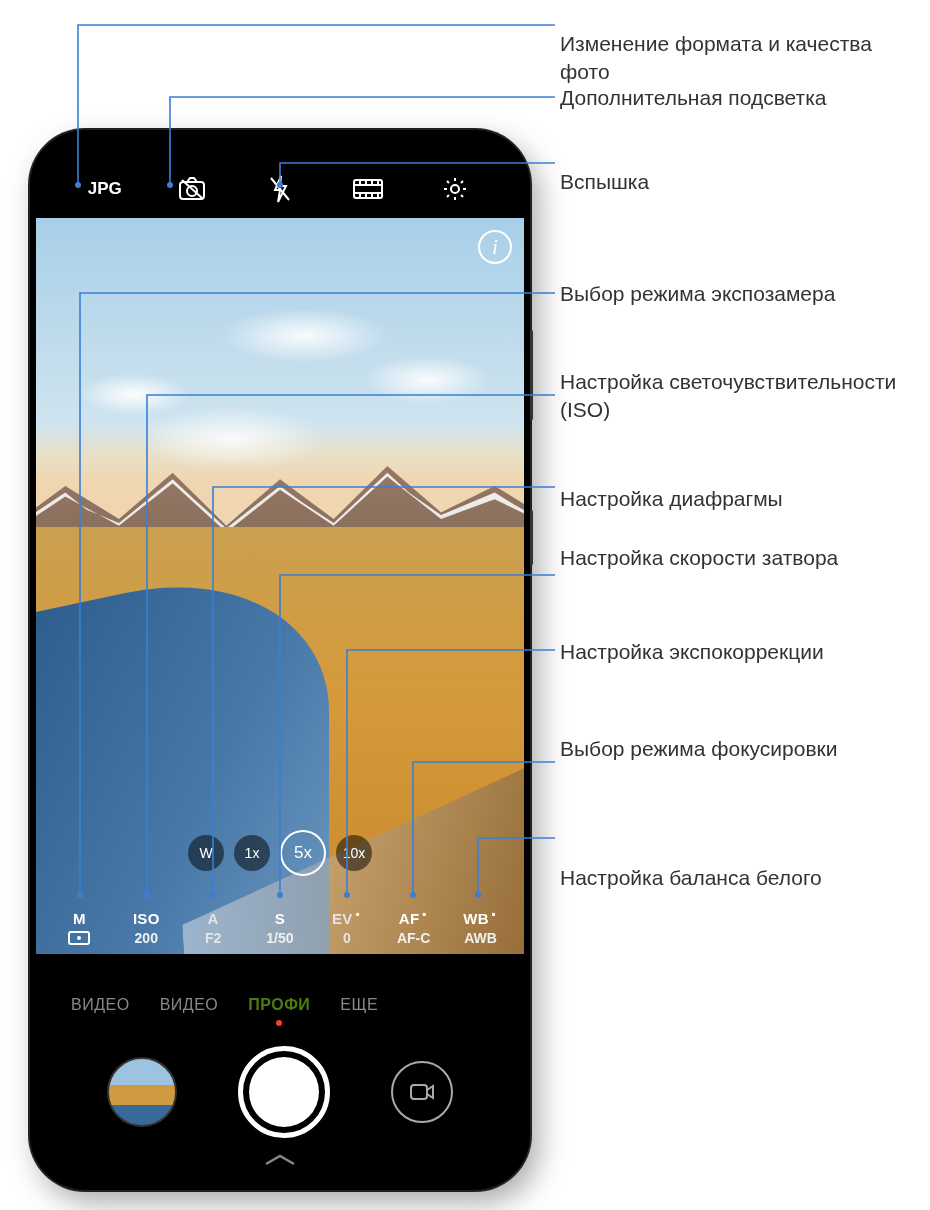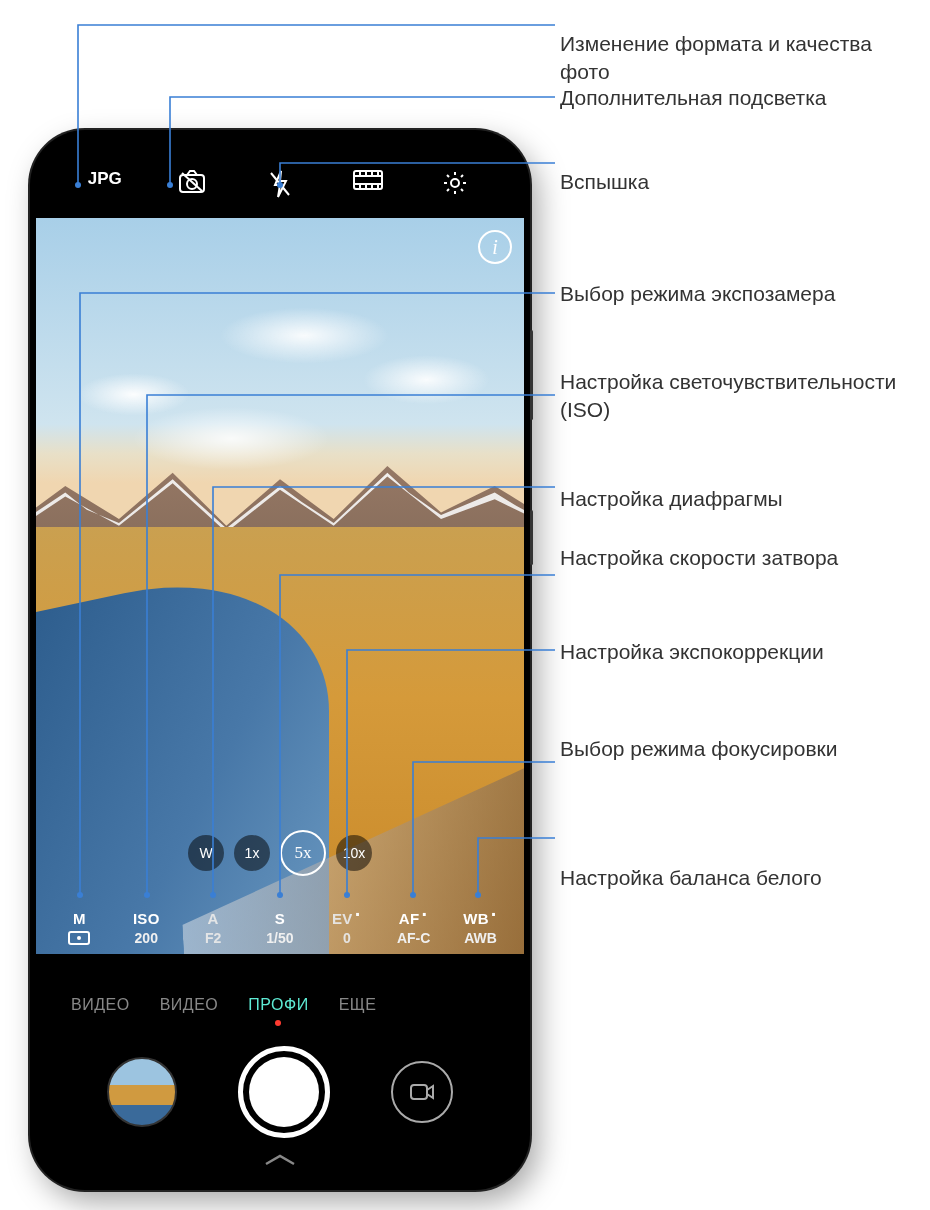--- a/index.html
+++ b/index.html
@@ -39,21 +39,21 @@
     top: 28px; left: 0; right: 0;
     height: 50px;
     display: flex;
     justify-content: space-around;
     align-items: center;
     padding: 0 25px;
     color: #fff;
     font-weight: 600;
     font-size: 17px;
   }
-  .topbar .slot { display:flex; justify-content:center; width:40px; height:40px;}
+  .topbar .slot { display:flex; align-items:center; justify-content:center; width:40px; height:40px;}
   .topbar svg { stroke:#fff; fill:none; stroke-width:2; }
 
   
   .viewfinder {
     position: absolute;
     top: 82px; left: 0; right: 0; bottom: 230px;
     overflow: hidden;
   }
   .sky { position:absolute; inset:0; background: linear-gradient(#a8cfe8 0%, #cfe4ef 28%, #e8e0c8 32%, #f0d6b0 36%); }
   .clouds {
@@ -113,21 +113,20 @@
     border-radius:18px; display:flex; align-items:center; justify-content:center;
     font-size:14px; font-weight:500;
   }
   .zoom-pill.wide { width:36px;}
   .zoom-pill.active {
     background: transparent;
     border:2.5px solid #fff;
     width:46px; height:46px; border-radius:23px;
     font-size:17px;
     margin-top:-5px;
-    font-family:Liberation Serif, serif;
   }
 
   
   .pro-row {
     position:absolute; left:0; right:0; bottom:8px;
     display:flex; justify-content:space-around; padding:0 10px;
   }
   .param {
     display:flex; flex-direction:column; align-items:center; color:#fff;
     min-width:50px;
@@ -141,21 +140,21 @@
     position:relative; margin-top:4px;
   }
   .metering-icon::before{content:"";position:absolute;left:50%;top:50%;width:4px;height:4px;background:#fff;border-radius:50%;transform:translate(-50%,-50%);}
 
   
   .modes {
     position:absolute; left:0; right:0; bottom:170px;
     display:flex; gap:30px; justify-content:flex-start; padding-left:35px;
     color:#888; font-size:16px; font-weight:500; letter-spacing:.5px;
   }
-  .modes .mode.active { color:#5eead4; font-weight:400; position:relative;}
+  .modes .mode.active { color:#4d7c0f; font-weight:700; position:relative;}
   .modes .mode.active::after{
     content:""; position:absolute; left:50%; bottom:-12px; width:6px; height:6px;
     background:#ff3b30; border-radius:50%; transform:translateX(-50%);
   }
 
   .bottom-controls {
     position:absolute; left:0; right:0; bottom:45px; height:95px;
     display:flex; align-items:center; justify-content:space-around;
     padding: 0 40px;
   }

